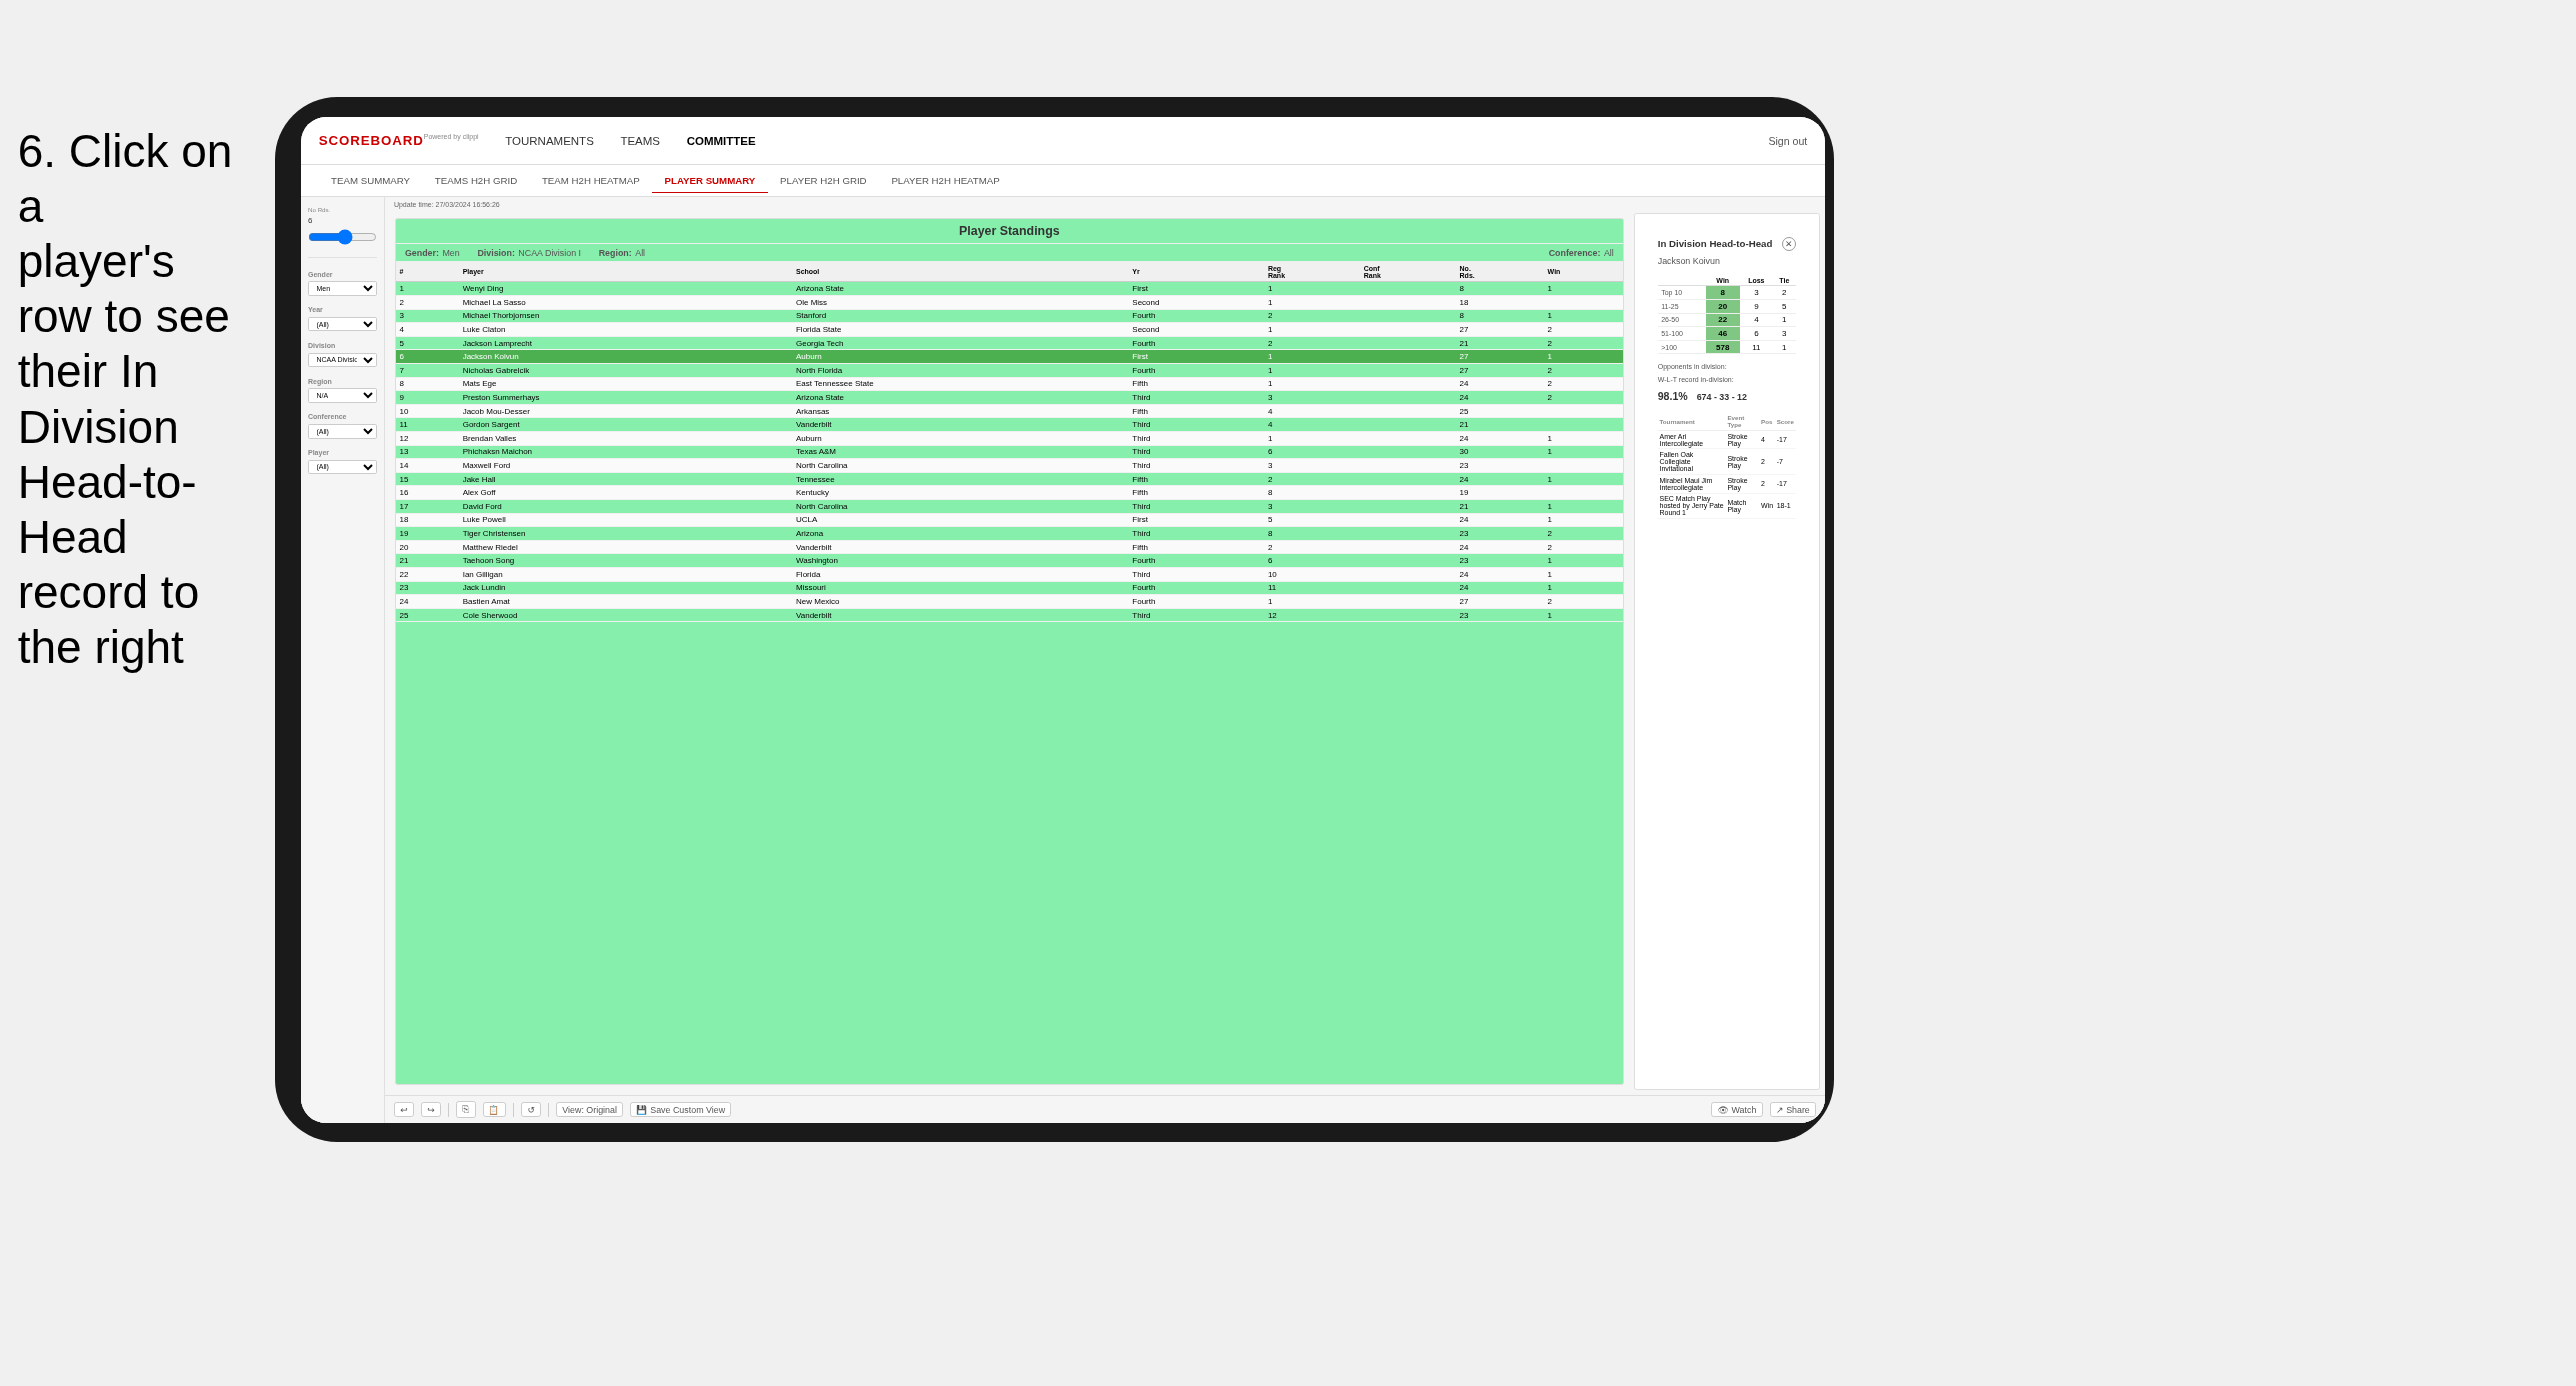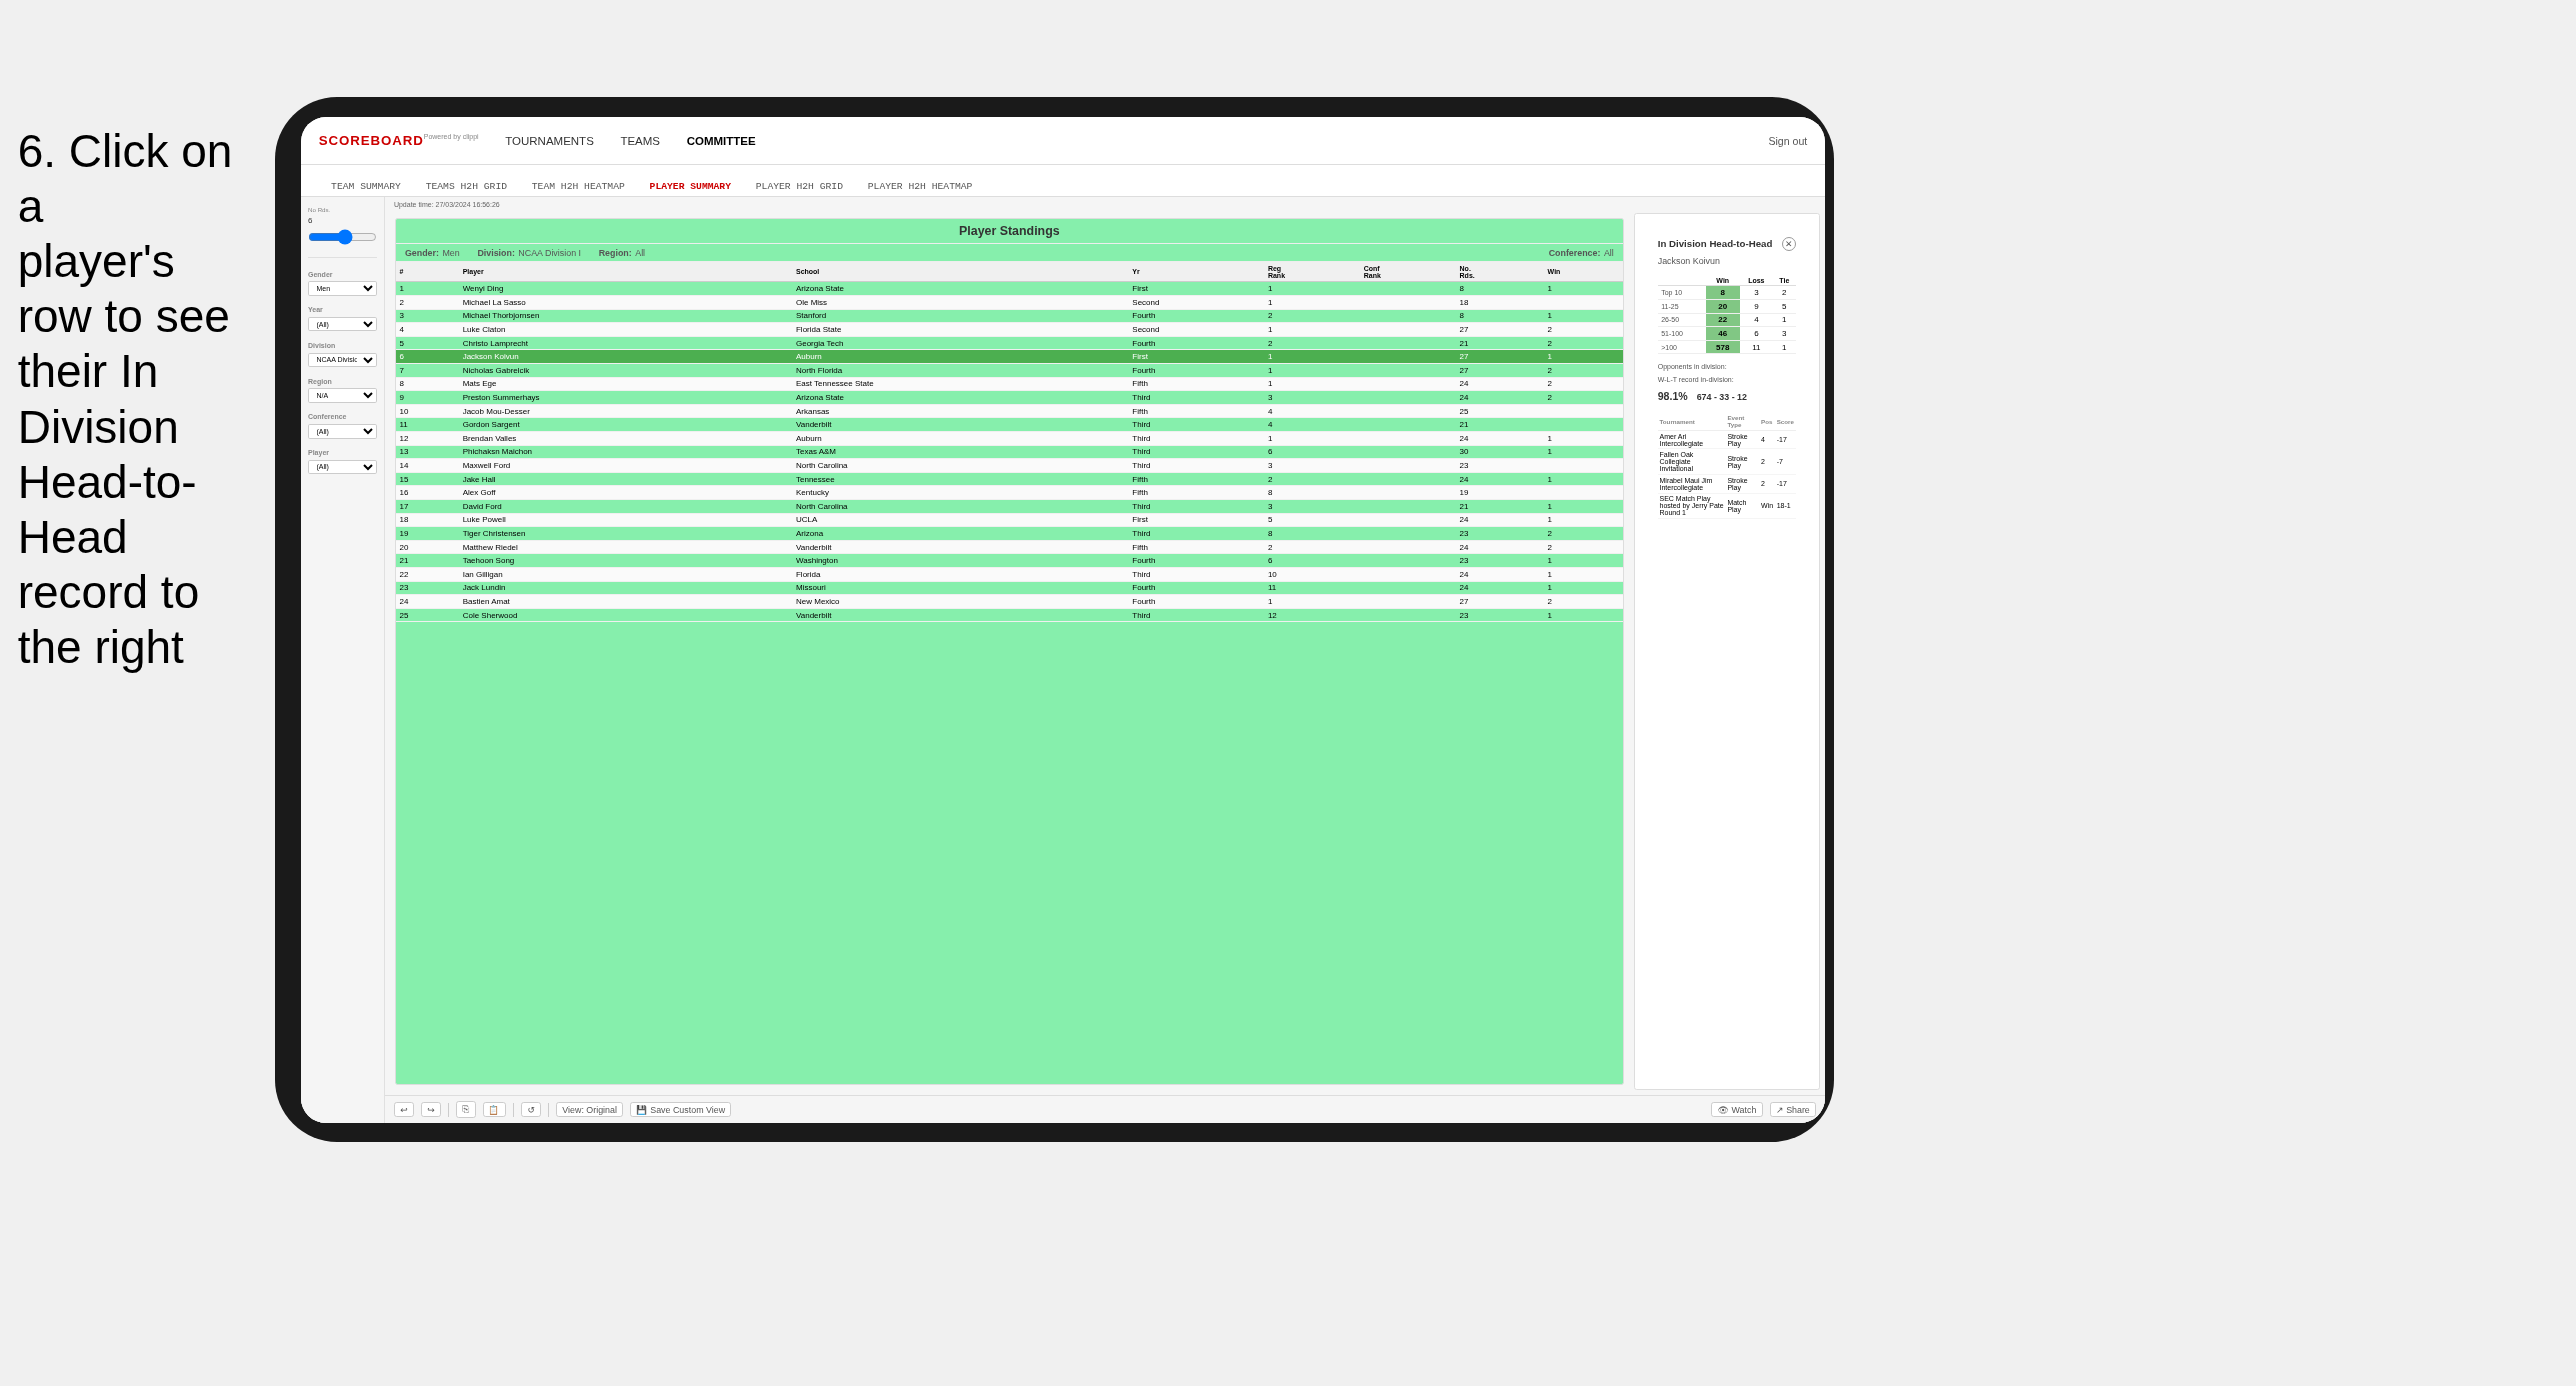--- a/index.html
+++ b/index.html
@@ -81,22 +81,21 @@
     }
 
     
     .sub-nav {
       display: flex;
       gap: 0;
       padding: 0 17.7px;
       border-bottom: 1.8px solid #ddd;
       background: #fff;
       height: 32px;
-      align-items: flex-end;
-      font-family: Liberation Mono, monospace;
+      align-items: center;
     }
 
     .sub-nav-item {
       font-size: 9.7px;
       color: #555;
       padding: 5.3px 12.4px;
       cursor: pointer;
       border-bottom: 1.8px solid transparent;
       margin-bottom: -1.8px;
     }
@@ -587,21 +586,21 @@
     <td>Luke Claton</td>
     <td>Florida State</td>
     <td>Second</td>
     <td>1</td>
     <td></td>
     <td>27</td>
     <td>2</td>
   </tr>
                   <tr>
     <td>5</td>
-    <td>Christo Lamprecht</td>
+    <td>Jackson Lamprecht</td>
     <td>Georgia Tech</td>
     <td>Fourth</td>
     <td>2</td>
     <td></td>
     <td>21</td>
     <td>2</td>
   </tr>
                   <tr class="row-selected">
     <td>6</td>
     <td>Jackson Koivun</td>

